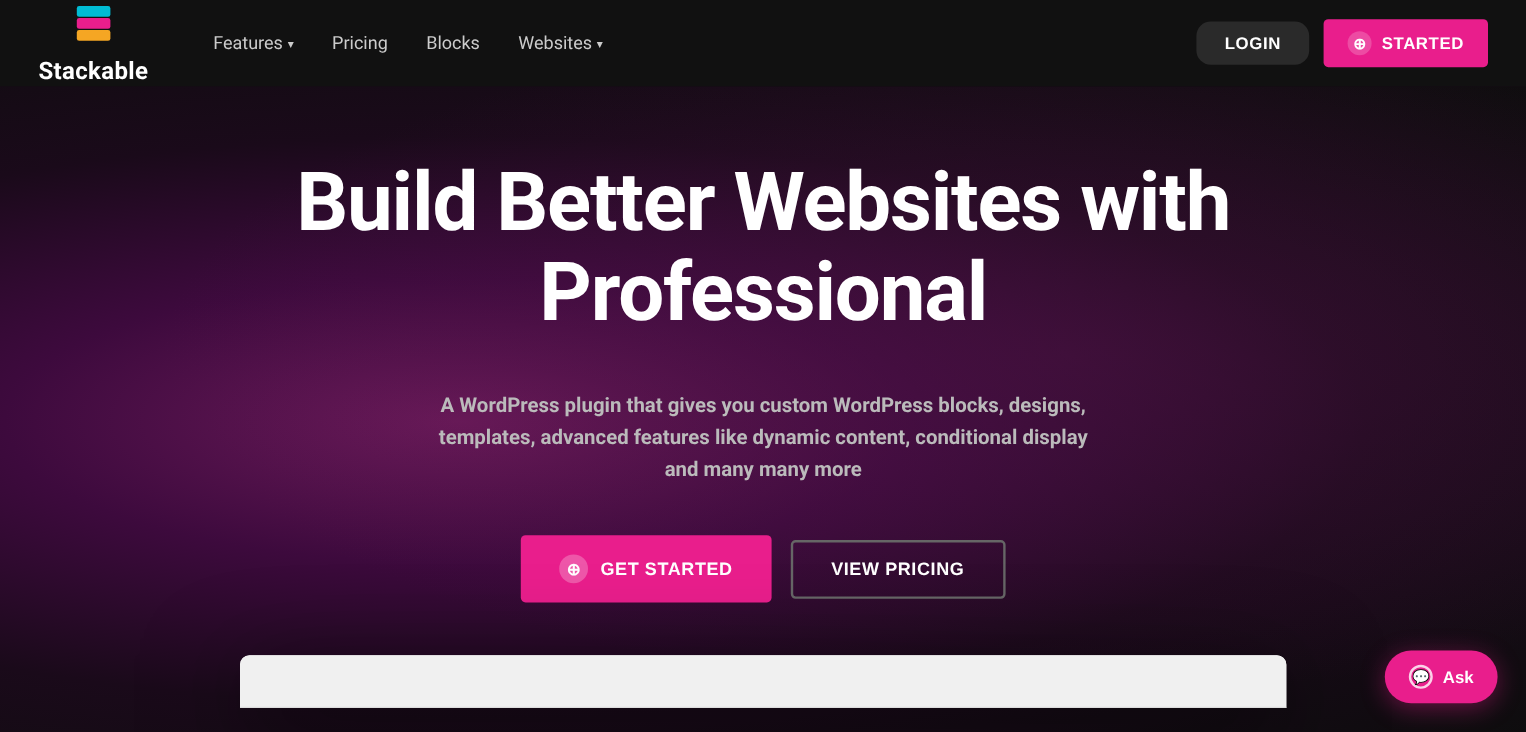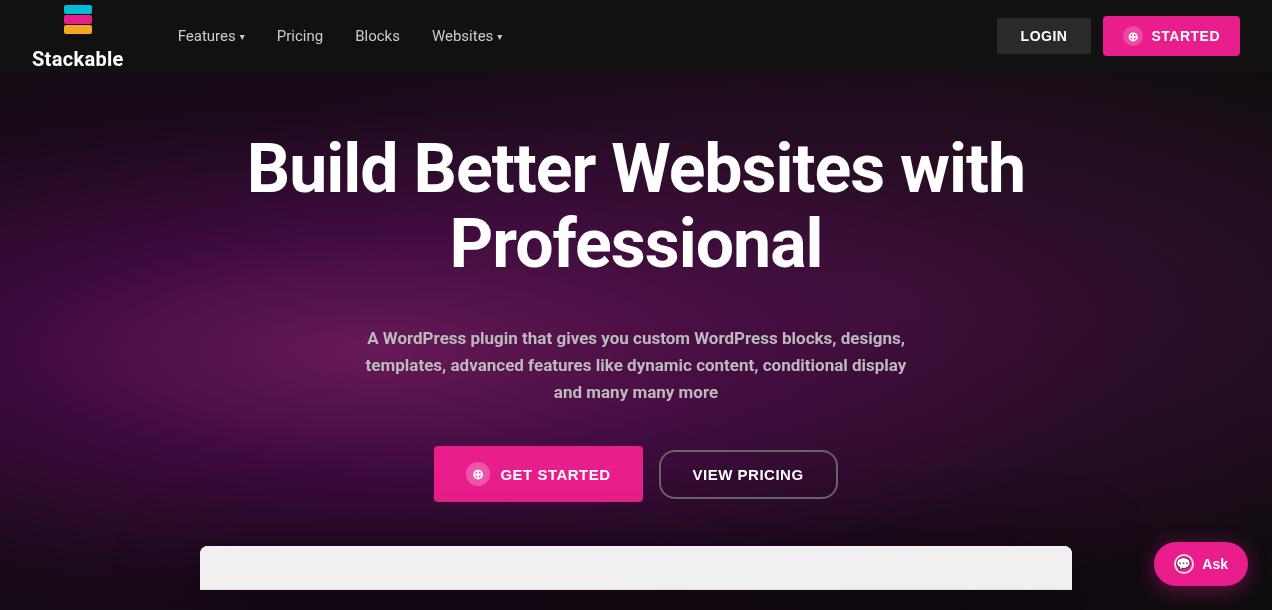--- a/index.html
+++ b/index.html
@@ -61,21 +61,21 @@
       align-items: center;
       gap: 12px;
     }
     .btn-login {
       background: #2a2a2a;
       color: #fff;
       border: none;
       padding: 10px 24px;
       font-size: 14px;
       font-weight: 600;
-      border-radius: 0;
+      border-radius: 12px;
       cursor: pointer;
       letter-spacing: 0.5px;
     }
     .btn-download {
       background: #e91e8c;
       color: #fff;
       border: none;
       padding: 10px 20px;
       font-size: 14px;
       font-weight: 700;
@@ -156,21 +156,21 @@
       gap: 10px;
       letter-spacing: 0.5px;
     }
     .btn-view-pricing {
       background: transparent;
       color: #fff;
       border: 2px solid #666;
       padding: 14px 32px;
       font-size: 15px;
       font-weight: 700;
-      border-radius: 16px;
+      border-radius: 4px;
       cursor: pointer;
       letter-spacing: 0.5px;
     }
     .wp-icon-btn {
       width: 24px;
       height: 24px;
       background: rgba(255,255,255,0.25);
       border-radius: 50%;
       display: flex;
       align-items: center;

